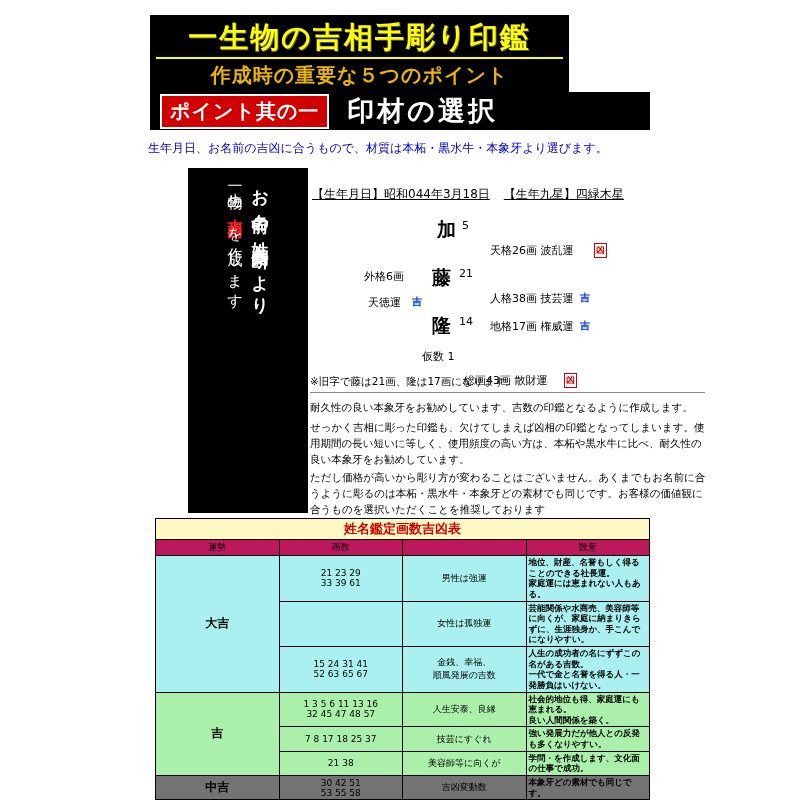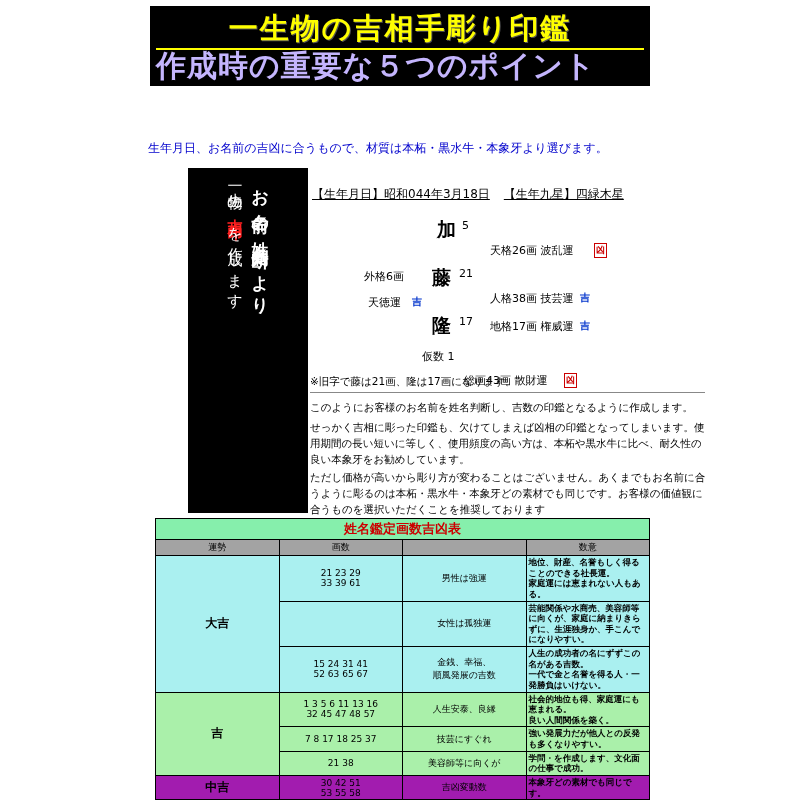--- a/index.html
+++ b/index.html
@@ -8,39 +8,39 @@
     background:#ffffff;
     font-family:"DejaVu Sans","Liberation Sans",sans-serif;
     font-size:11px;
     color:#000;
     overflow:hidden;
   }
   .page{position:relative;width:800px;height:800px;}
 
   
   .banner-top{
-    position:absolute;left:150px;top:6px;width:500px;height:80px;
+    position:absolute;left:150px;top:15px;width:419px;height:80px;
     background:#000;
     border:0;
   }
   .banner-top .line1{
     color:#ffff00;
     font-size:29px;
     font-weight:bold;
     text-align:center;
     letter-spacing:2px;
     line-height:40px;
     margin-top:2px;
     text-shadow:1px 1px 0 #555;
   }
   .banner-top .line2{
-    color:#c4b5fd;
-    font-size:30px;
-    font-weight:bold;
-    text-align:left;
+    color:#eab308;
+    font-size:20px;
+    font-weight:bold;
+    text-align:center;
     letter-spacing:1px;
     line-height:32px;
     border-top:2px solid #ffff00;
     margin:0 6px;
   }
 
   .banner-point{
     position:absolute;left:150px;top:92px;width:500px;height:38px;
     background:#000;
   }
@@ -130,44 +130,50 @@
     width:495px;
     font-size:8.5px;
     table-layout:fixed;
   }
   table.kantei td,table.kantei th{
     border:1px solid #000;
     padding:1px 2px;
     vertical-align:middle;
   }
   .tbl-title{
-    background:#86efac;color:#cc0000;font-weight:bold;font-size:13px;
+    background:#fef9c3;color:#cc0000;font-weight:bold;font-size:13px;
     text-align:center;padding:2px 0;
   }
-  .colhdr{background:#a3a3a3;text-align:center;font-weight:normal;font-size:9px;}
+  .colhdr{background:#be185d;text-align:center;font-weight:normal;font-size:9px;}
   .c-unsei{width:28px;text-align:center;font-weight:bold;font-size:12px;}
   .c-kakusu{width:92px;font-size:9px;}
   .c-mid{width:88px;font-size:9px;}
   .c-desc{font-size:8.5px;line-height:1.25;font-weight:bold;}
   .bg-cyan{background:#aaf0f0;}
   .bg-green{background:#aaf0aa;}
-  .bg-yellow{background:#a21caf;}
+  .bg-yellow{background:#737373;}
   .bg-pink{background:#ffc0c0;}
   .ctr{text-align:center;margin-top:44px;}
 </style>
 </head>
 <body>
 
 <div class="page">
 
   <div class="banner-top">
     <div class="line1">一生物の吉相手彫り印鑑</div>
     <div class="line2">作成時の重要な５つのポイント</div>
   </div>
 
+  <div class="banner-point">
+    <div class="inner">
+      <span class="pt-label">ポイント其の一</span>
+      <span class="pt-title">印材の選択</span>
+    </div>
+  </div>
 
   <div class="lead">生年月日、お名前の吉凶に合うもので、材質は本柘・黒水牛・本象牙より選びます。</div>
 
   <div class="sign">
     <div class="cols">
       <div class="col big">お名前の姓名判断により</div>
       <div class="col">
         <span>一生物の</span><span class="red">吉相印</span><span>を作成します</span>
       </div>
     </div>
@@ -191,36 +197,36 @@
 
       <span class="lbl" style="left:52px;top:56px;">外格6画</span>
 
       <span class="lbl" style="left:178px;top:78px;">人格38画 技芸運</span>
       <span class="ok" style="left:268px;top:78px;position:absolute;font-size:10px;">吉</span>
 
       <span class="lbl" style="left:56px;top:82px;">天徳運</span>
       <span class="ok" style="left:100px;top:82px;position:absolute;font-size:10px;">吉</span>
 
       <span class="kanji" style="left:120px;top:100px;">隆</span>
-      <span class="num" style="left:147px;top:102px;">17</span>
+      <span class="num" style="left:147px;top:102px;">14</span>
 
       <span class="lbl" style="left:178px;top:106px;">地格17画 権威運</span>
       <span class="ok" style="left:268px;top:106px;position:absolute;font-size:10px;">吉</span>
 
       <span class="lbl" style="left:110px;top:136px;">仮数 1</span>
 
       <span class="lbl" style="left:152px;top:160px;">総画43画 散財運</span>
       <span class="bad" style="left:252px;top:160px;position:absolute;">凶</span>
     </div>
   </div>
 
   <div class="note">※旧字で藤は21画、隆は17画になります。</div>
   <div class="hr"></div>
 
-  <div class="para p1">このようにお客様のお名前を姓名判断し、吉数の印鑑となるように作成します。</div>
+  <div class="para p1">耐久性の良い本象牙をお勧めしています、吉数の印鑑となるように作成します。</div>
   <div class="para p2">せっかく吉相に彫った印鑑も、欠けてしまえば凶相の印鑑となってしまいます。使用期間の長い短いに等しく、使用頻度の高い方は、本柘や黒水牛に比べ、耐久性の良い本象牙をお勧めしています。</div>
   <div class="para p3">ただし価格が高いから彫り方が変わることはございません。あくまでもお名前に合うように彫るのは本柘・黒水牛・本象牙どの素材でも同じです。お客様の価値観に合うものを選択いただくことを推奨しております</div>
 
   <div class="tbl-wrap">
     <table class="kantei">
       <tbody>
           <tr>
         <td class="tbl-title" colspan="4">姓名鑑定画数吉凶表</td>
       </tr>
       <tr>

